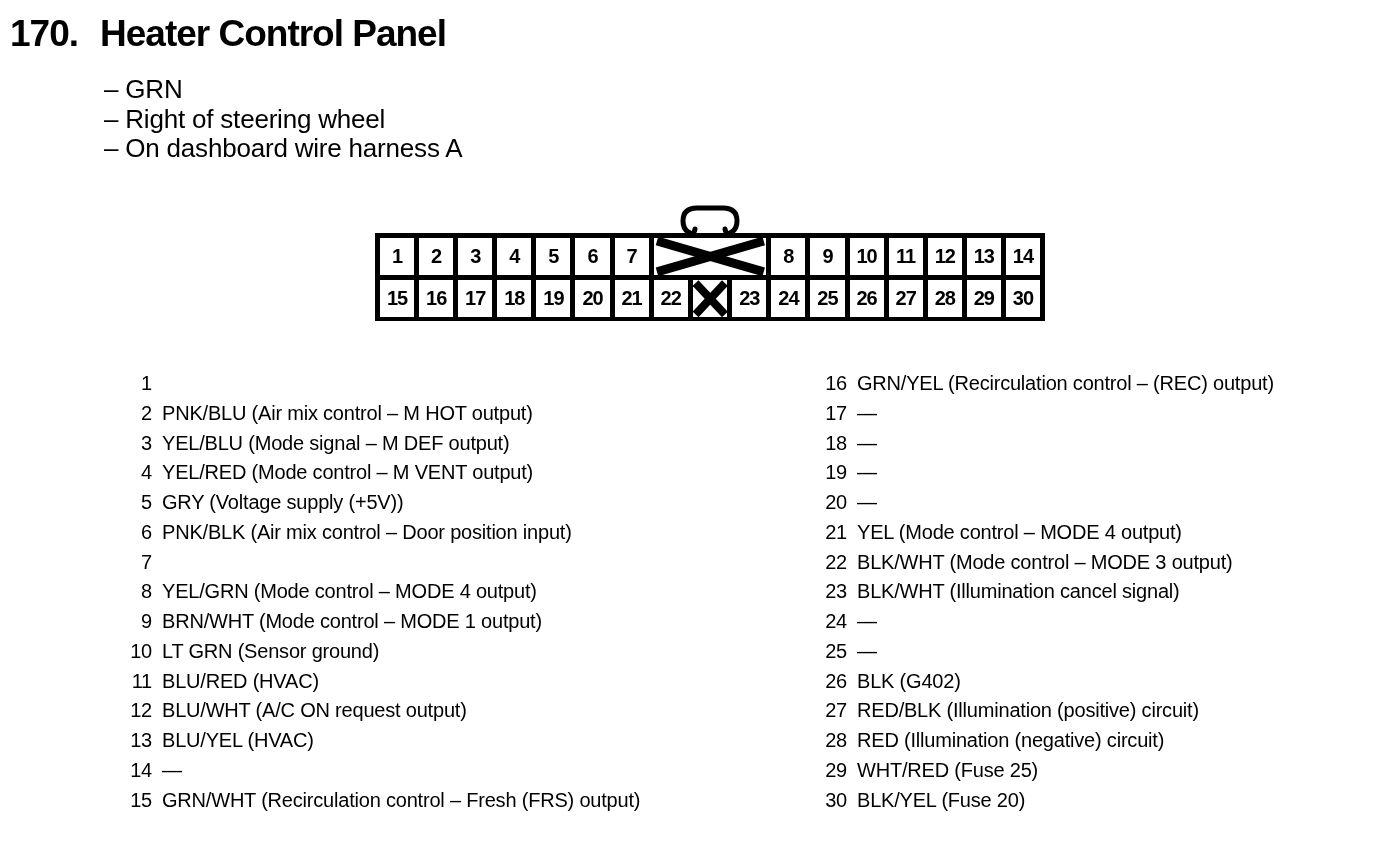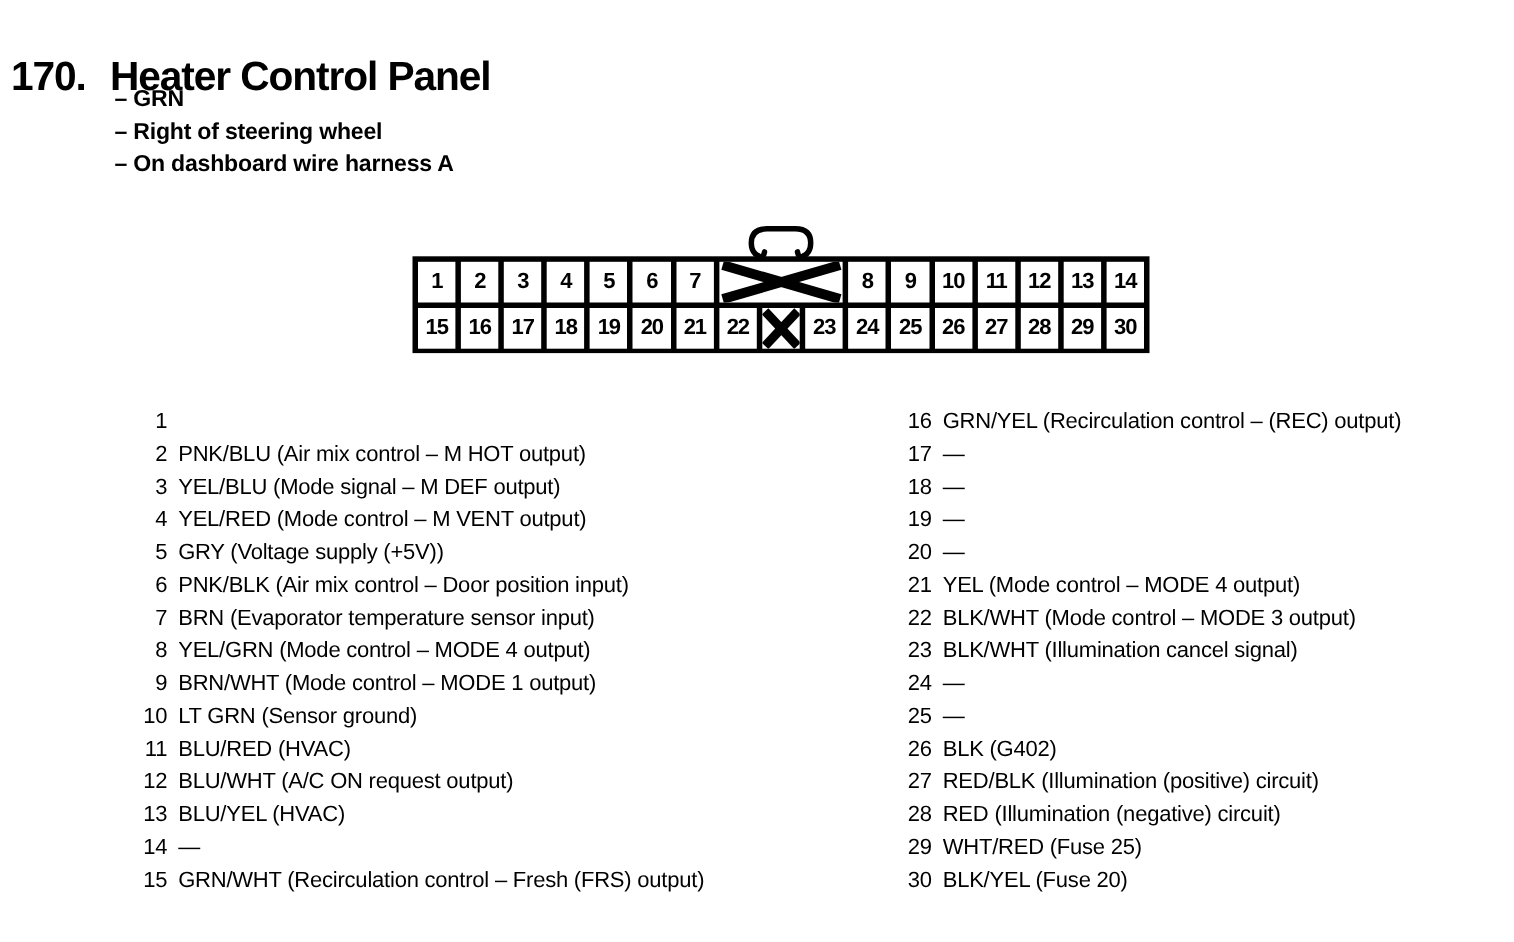--- a/index.html
+++ b/index.html
@@ -15,32 +15,30 @@
 
   
   .title-row {
     position: absolute; left: 10px; top: 12px;
     display: flex;
     font-weight: bold;
     font-size: 37px;
     line-height: 44px;
     letter-spacing: -1px;
     white-space: nowrap;
-    margin-top: 36px;
   }
   .section-num { width: 90px; flex: none; }
 
   
   .bullets {
     position: absolute; left: 104px; top: 75px;
-    font-size: 21px;
+    font-size: 26px;
     line-height: 29.5px;
     letter-spacing: -0.2px;
     white-space: nowrap;
-    font-weight: bold;
   }
 
   
   .connector-area { position: absolute; left: 0; top: 0; }
   .latch {
     position: absolute; left: 678px; top: 205px;
     width: 64px; height: 29px;
     display: block;
   }
   .connector-box {
@@ -282,21 +280,20 @@
       <span class="pin-desc">GRY (Voltage supply (+5V))</span>
     </div>
 
     <div class="pin-row">
       <span class="pin-num">6</span>
       <span class="pin-desc">PNK/BLK (Air mix control – Door position input)</span>
     </div>
 
     <div class="pin-row">
       <span class="pin-num">7</span>
-      <span class="pin-desc">BRN (Evaporator temperature sensor input)</span>
     </div>
 
     <div class="pin-row">
       <span class="pin-num">8</span>
       <span class="pin-desc">YEL/GRN (Mode control – MODE 4 output)</span>
     </div>
 
     <div class="pin-row">
       <span class="pin-num">9</span>
       <span class="pin-desc">BRN/WHT (Mode control – MODE 1 output)</span>

